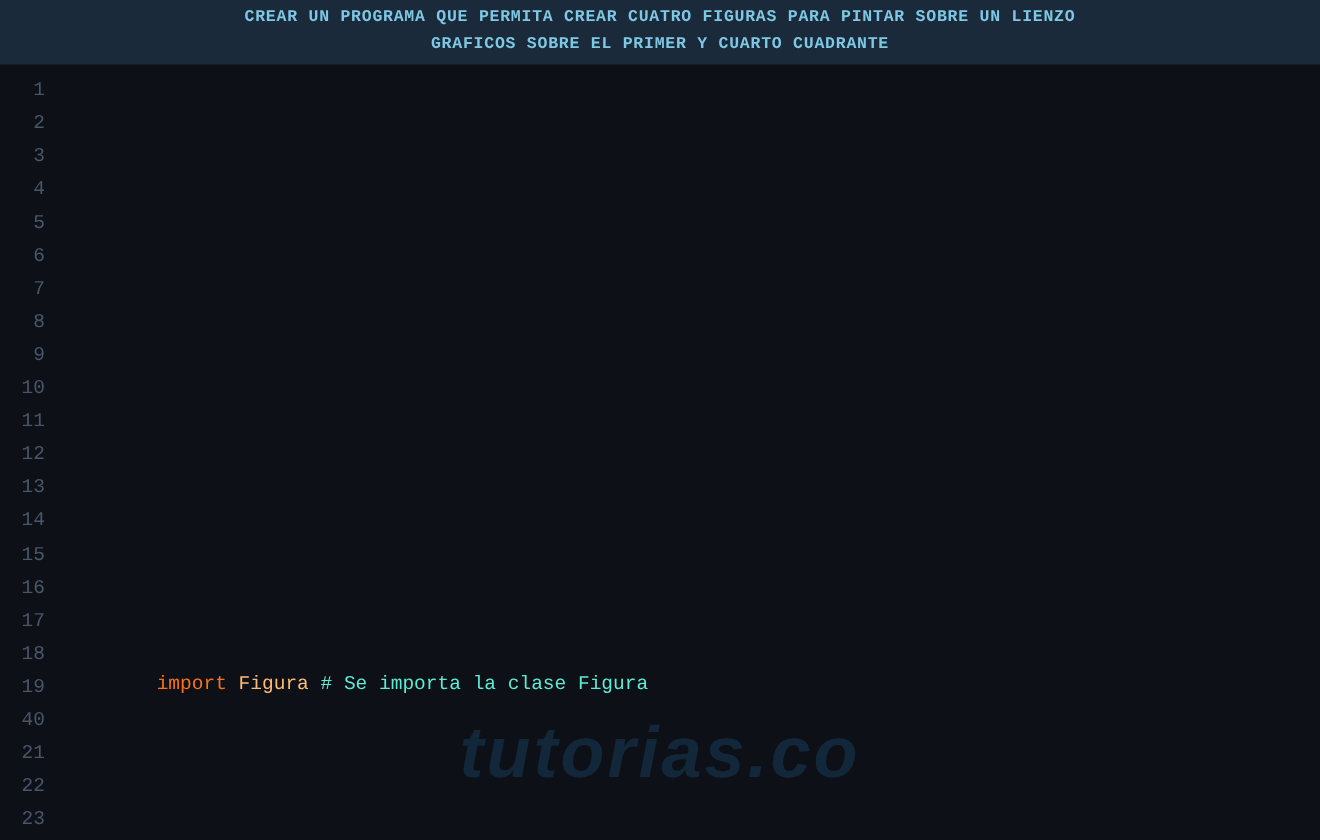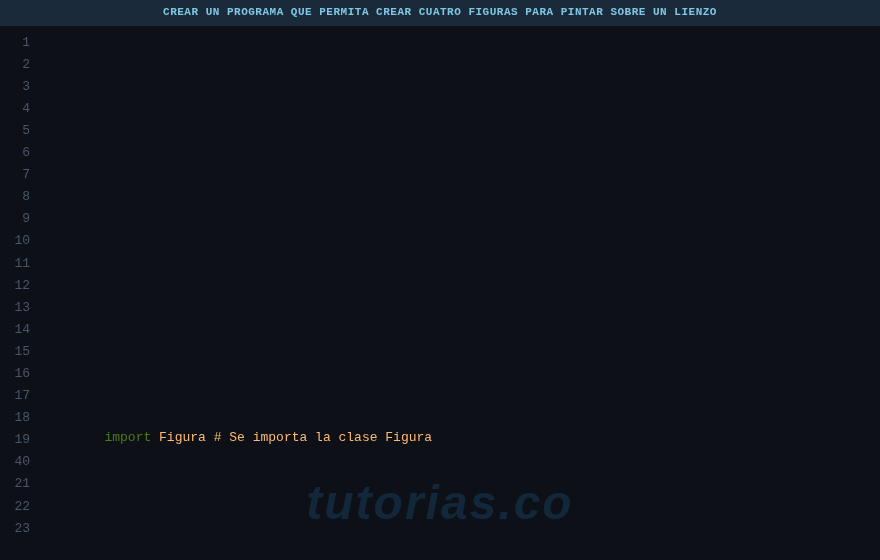--- a/index.html
+++ b/index.html
@@ -61,22 +61,22 @@
       white-space: pre;
     }
 
     .code-line {
       display: block;
       line-height: 1.7;
       min-height: 1.7em;
     }
 
     
-    .kw-import { color: #4d7c0f; text-align: center; }
-    .comment { color: #fdba74; }
+    .kw-import { color: #f97316; text-align: center; }
+    .comment { color: #5eead4; }
     .plain { color: #d4d4d4; }
     .cls-name { color: #fdba74; }
 
     .watermark {
       position: absolute;
       bottom: 30px;
       left: 50%;
       transform: translateX(-50%);
       font-size: 48px;
       font-style: italic;
@@ -88,20 +88,21 @@
       font-family: Arial, sans-serif;
       text-align: center;
     }
   </style>
 </head>
 <body>
 
 <div class="code-editor">
   <div class="header-comment">
     <div>CREAR UN PROGRAMA QUE PERMITA CREAR CUATRO FIGURAS PARA PINTAR SOBRE UN LIENZO</div>
+    <div>GRAFICOS SOBRE EL PRIMER Y CUARTO CUADRANTE</div>
   </div>
 
   <div class="code-area">
     <div class="line-numbers">
       <div>1</div>
       <div>2</div>
       <div>3</div>
       <div>4</div>
       <div>5</div>
       <div>6</div>

